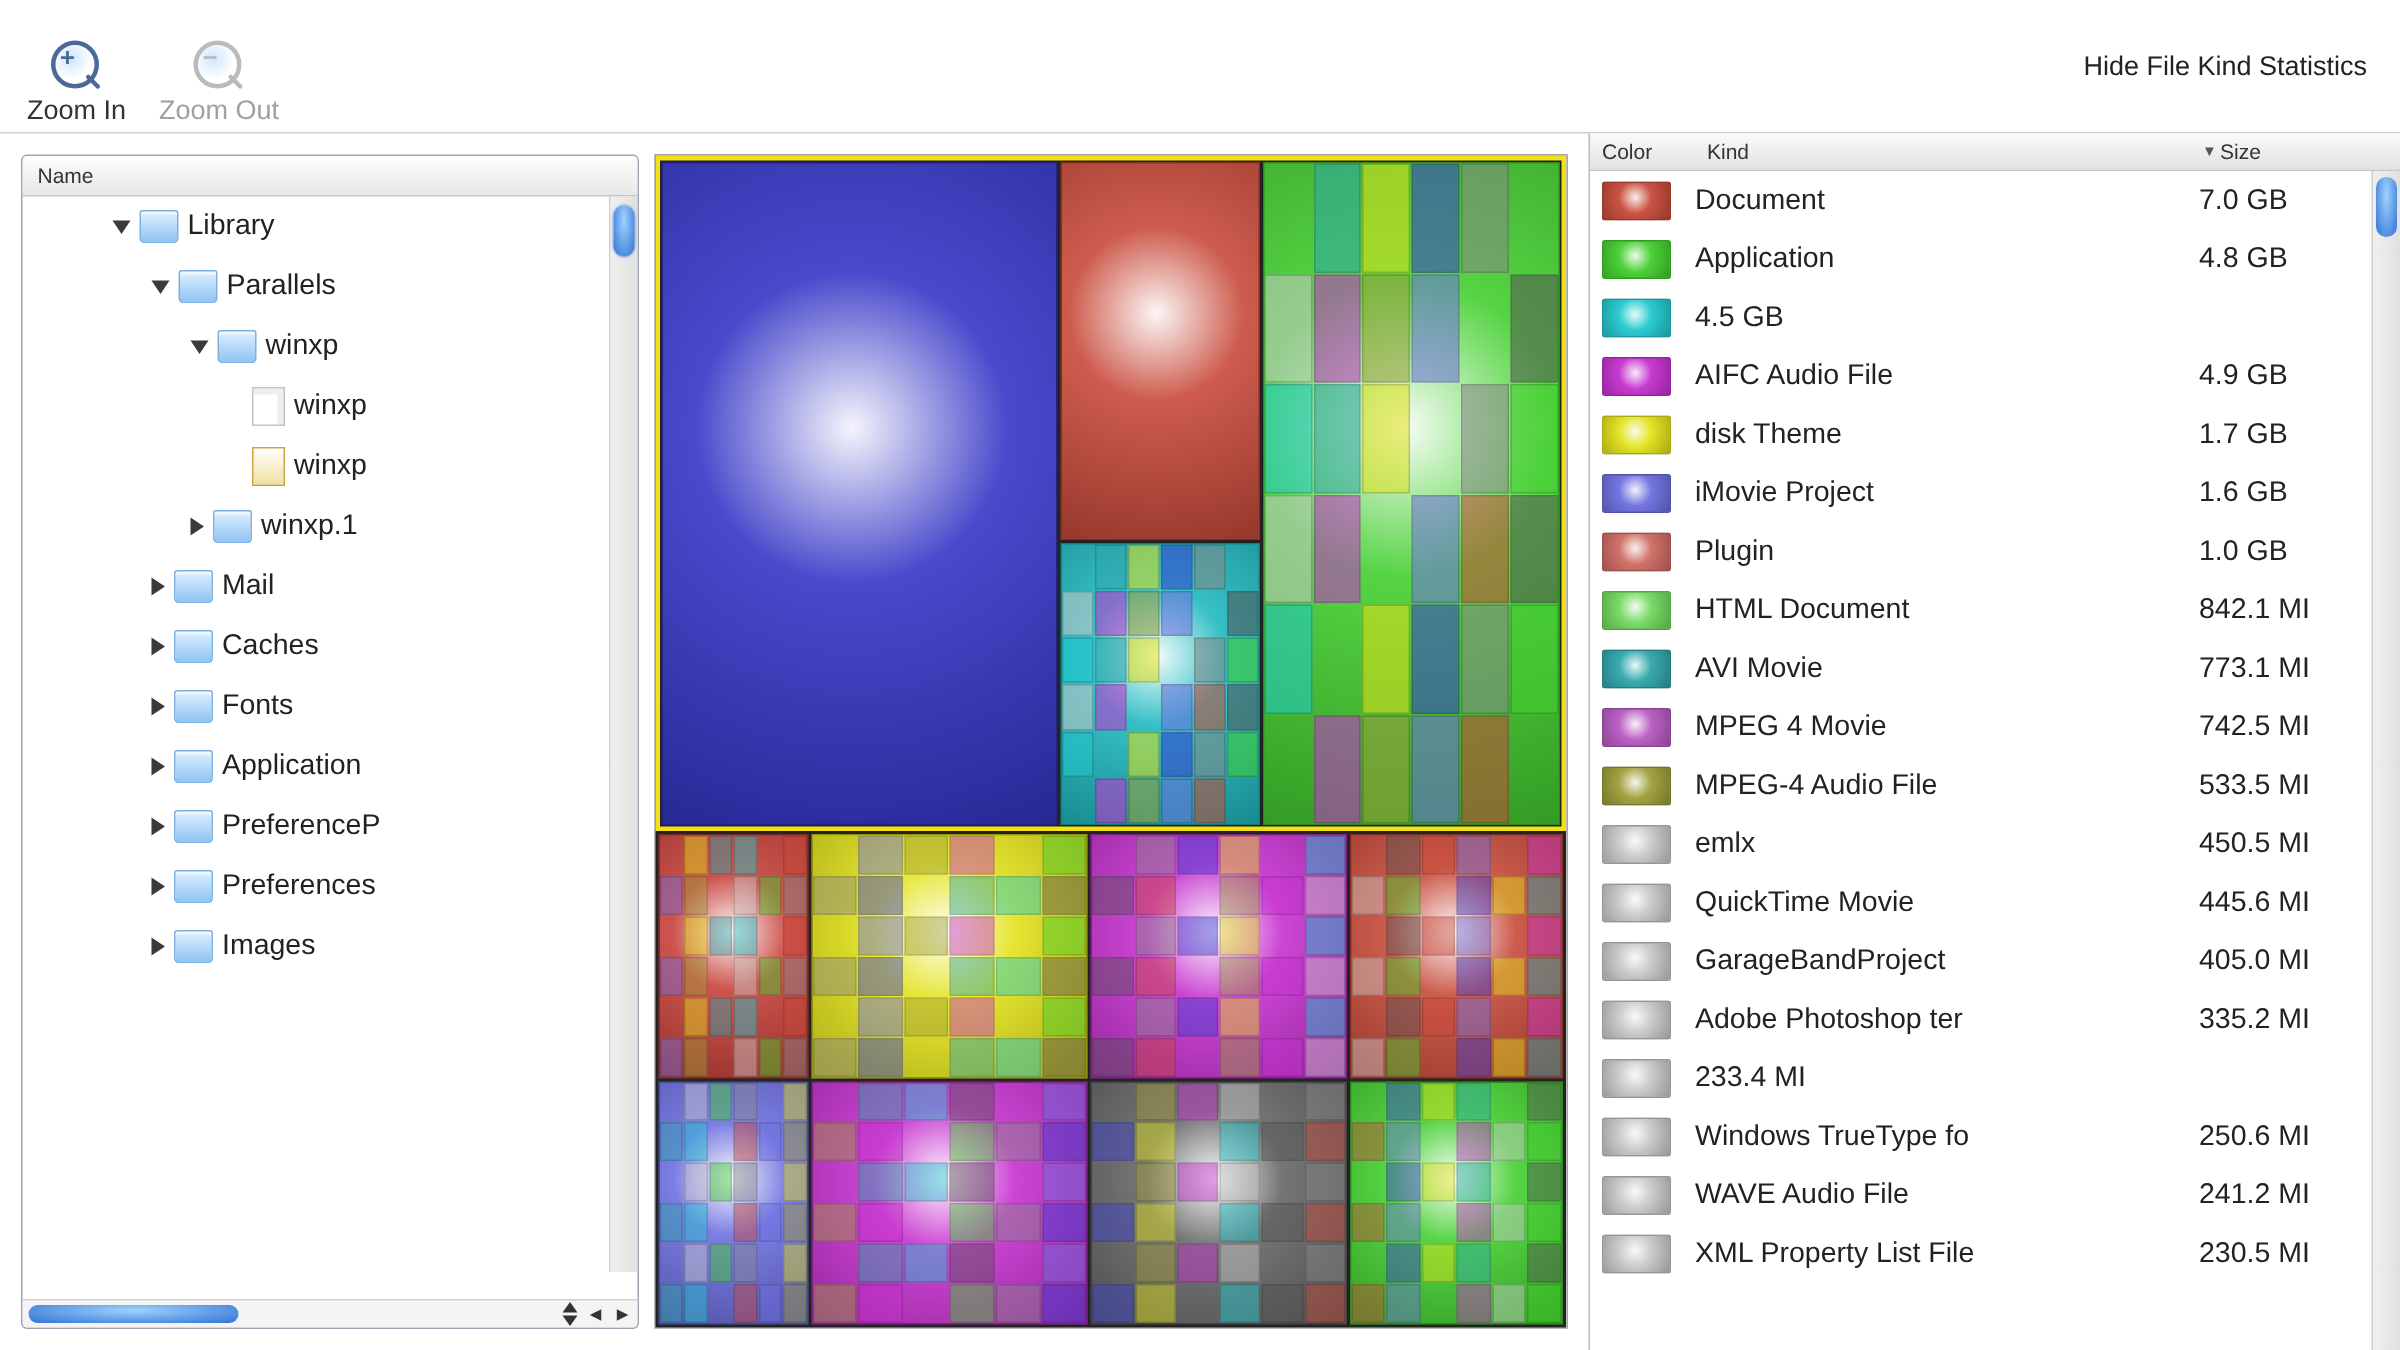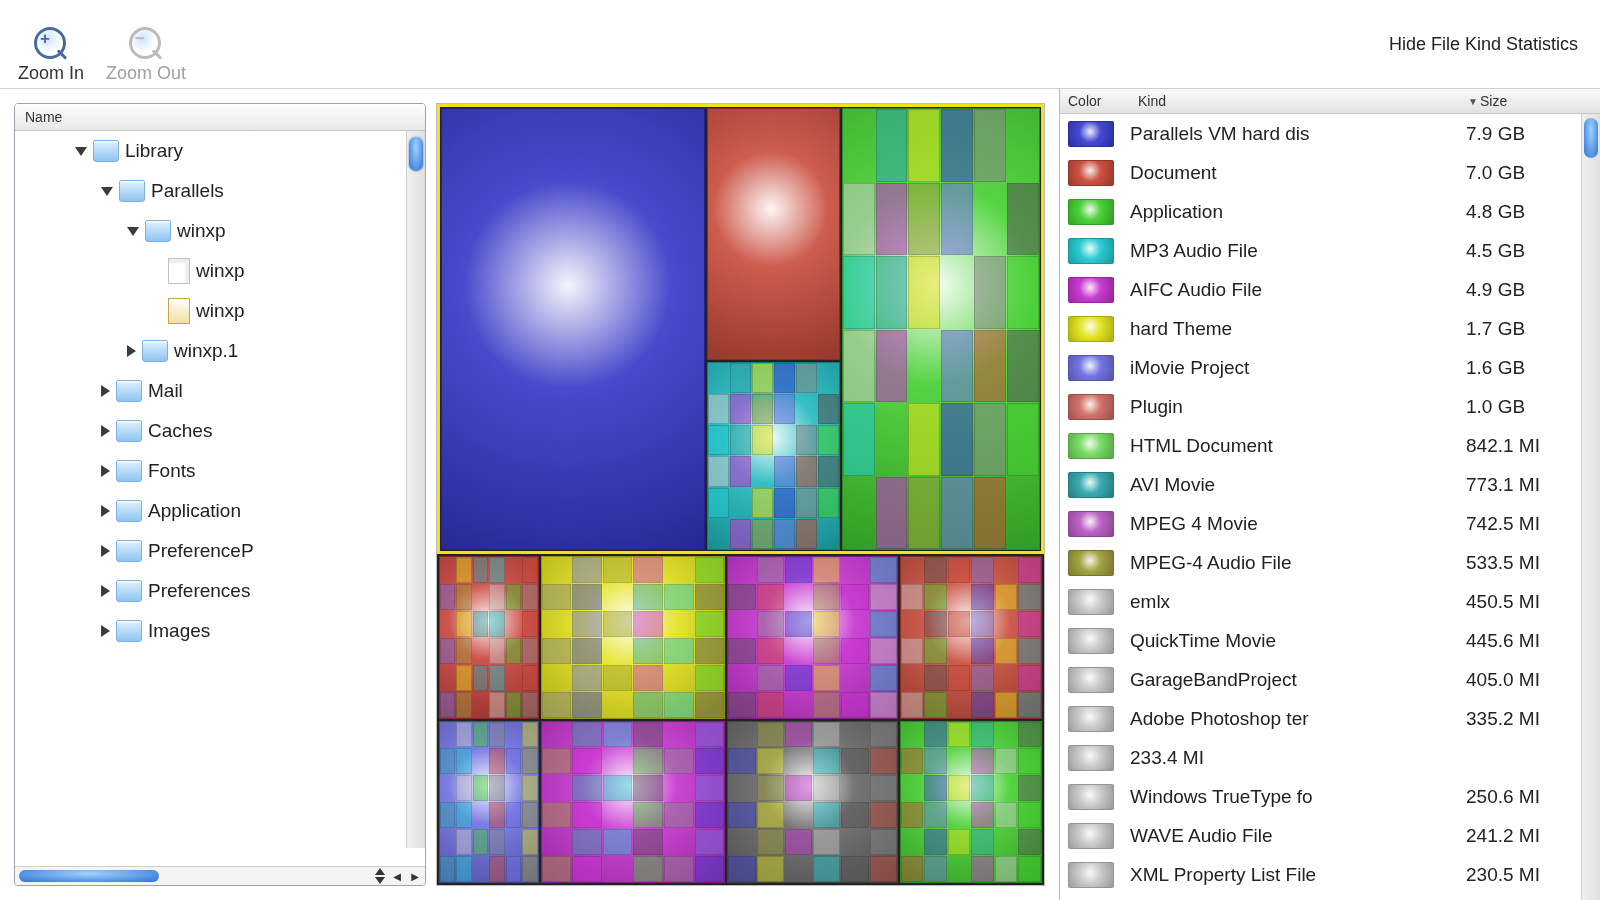--- a/index.html
+++ b/index.html
@@ -601,47 +601,41 @@
     <div class="right-panel">
       <div class="rhead">
         <div class="c1">Color</div>
         <div class="c2">Kind</div>
         <div class="sort">▼</div>
         <div class="c3">Size</div>
       </div>
       <div class="rbody">
         <div class="rrows" id="stat-rows">
             <div class="rrow">
-              <div class="swatch" style="background: rgb(58, 63, 208);"></div>
-              <div class="kind">Parallels VM hard dis</div>
-              <div class="size">7.9 GB</div>
-            </div>
-            <div class="rrow">
               <div class="swatch" style="background: rgb(200, 74, 58);"></div>
               <div class="kind">Document</div>
               <div class="size">7.0 GB</div>
             </div>
             <div class="rrow">
               <div class="swatch" style="background: rgb(67, 207, 47);"></div>
               <div class="kind">Application</div>
               <div class="size">4.8 GB</div>
             </div>
             <div class="rrow">
               <div class="swatch" style="background: rgb(33, 201, 207);"></div>
-              <div class="kind">MP3 Audio File</div>
               <div class="size">4.5 GB</div>
             </div>
             <div class="rrow">
               <div class="swatch" style="background: rgb(198, 49, 207);"></div>
               <div class="kind">AIFC Audio File</div>
               <div class="size">4.9 GB</div>
             </div>
             <div class="rrow">
               <div class="swatch" style="background: rgb(226, 226, 26);"></div>
-              <div class="kind">hard Theme</div>
+              <div class="kind">disk Theme</div>
               <div class="size">1.7 GB</div>
             </div>
             <div class="rrow">
               <div class="swatch" style="background: rgb(109, 111, 224);"></div>
               <div class="kind">iMovie Project</div>
               <div class="size">1.6 GB</div>
             </div>
             <div class="rrow">
               <div class="swatch" style="background: rgb(207, 107, 98);"></div>
               <div class="kind">Plugin</div>

